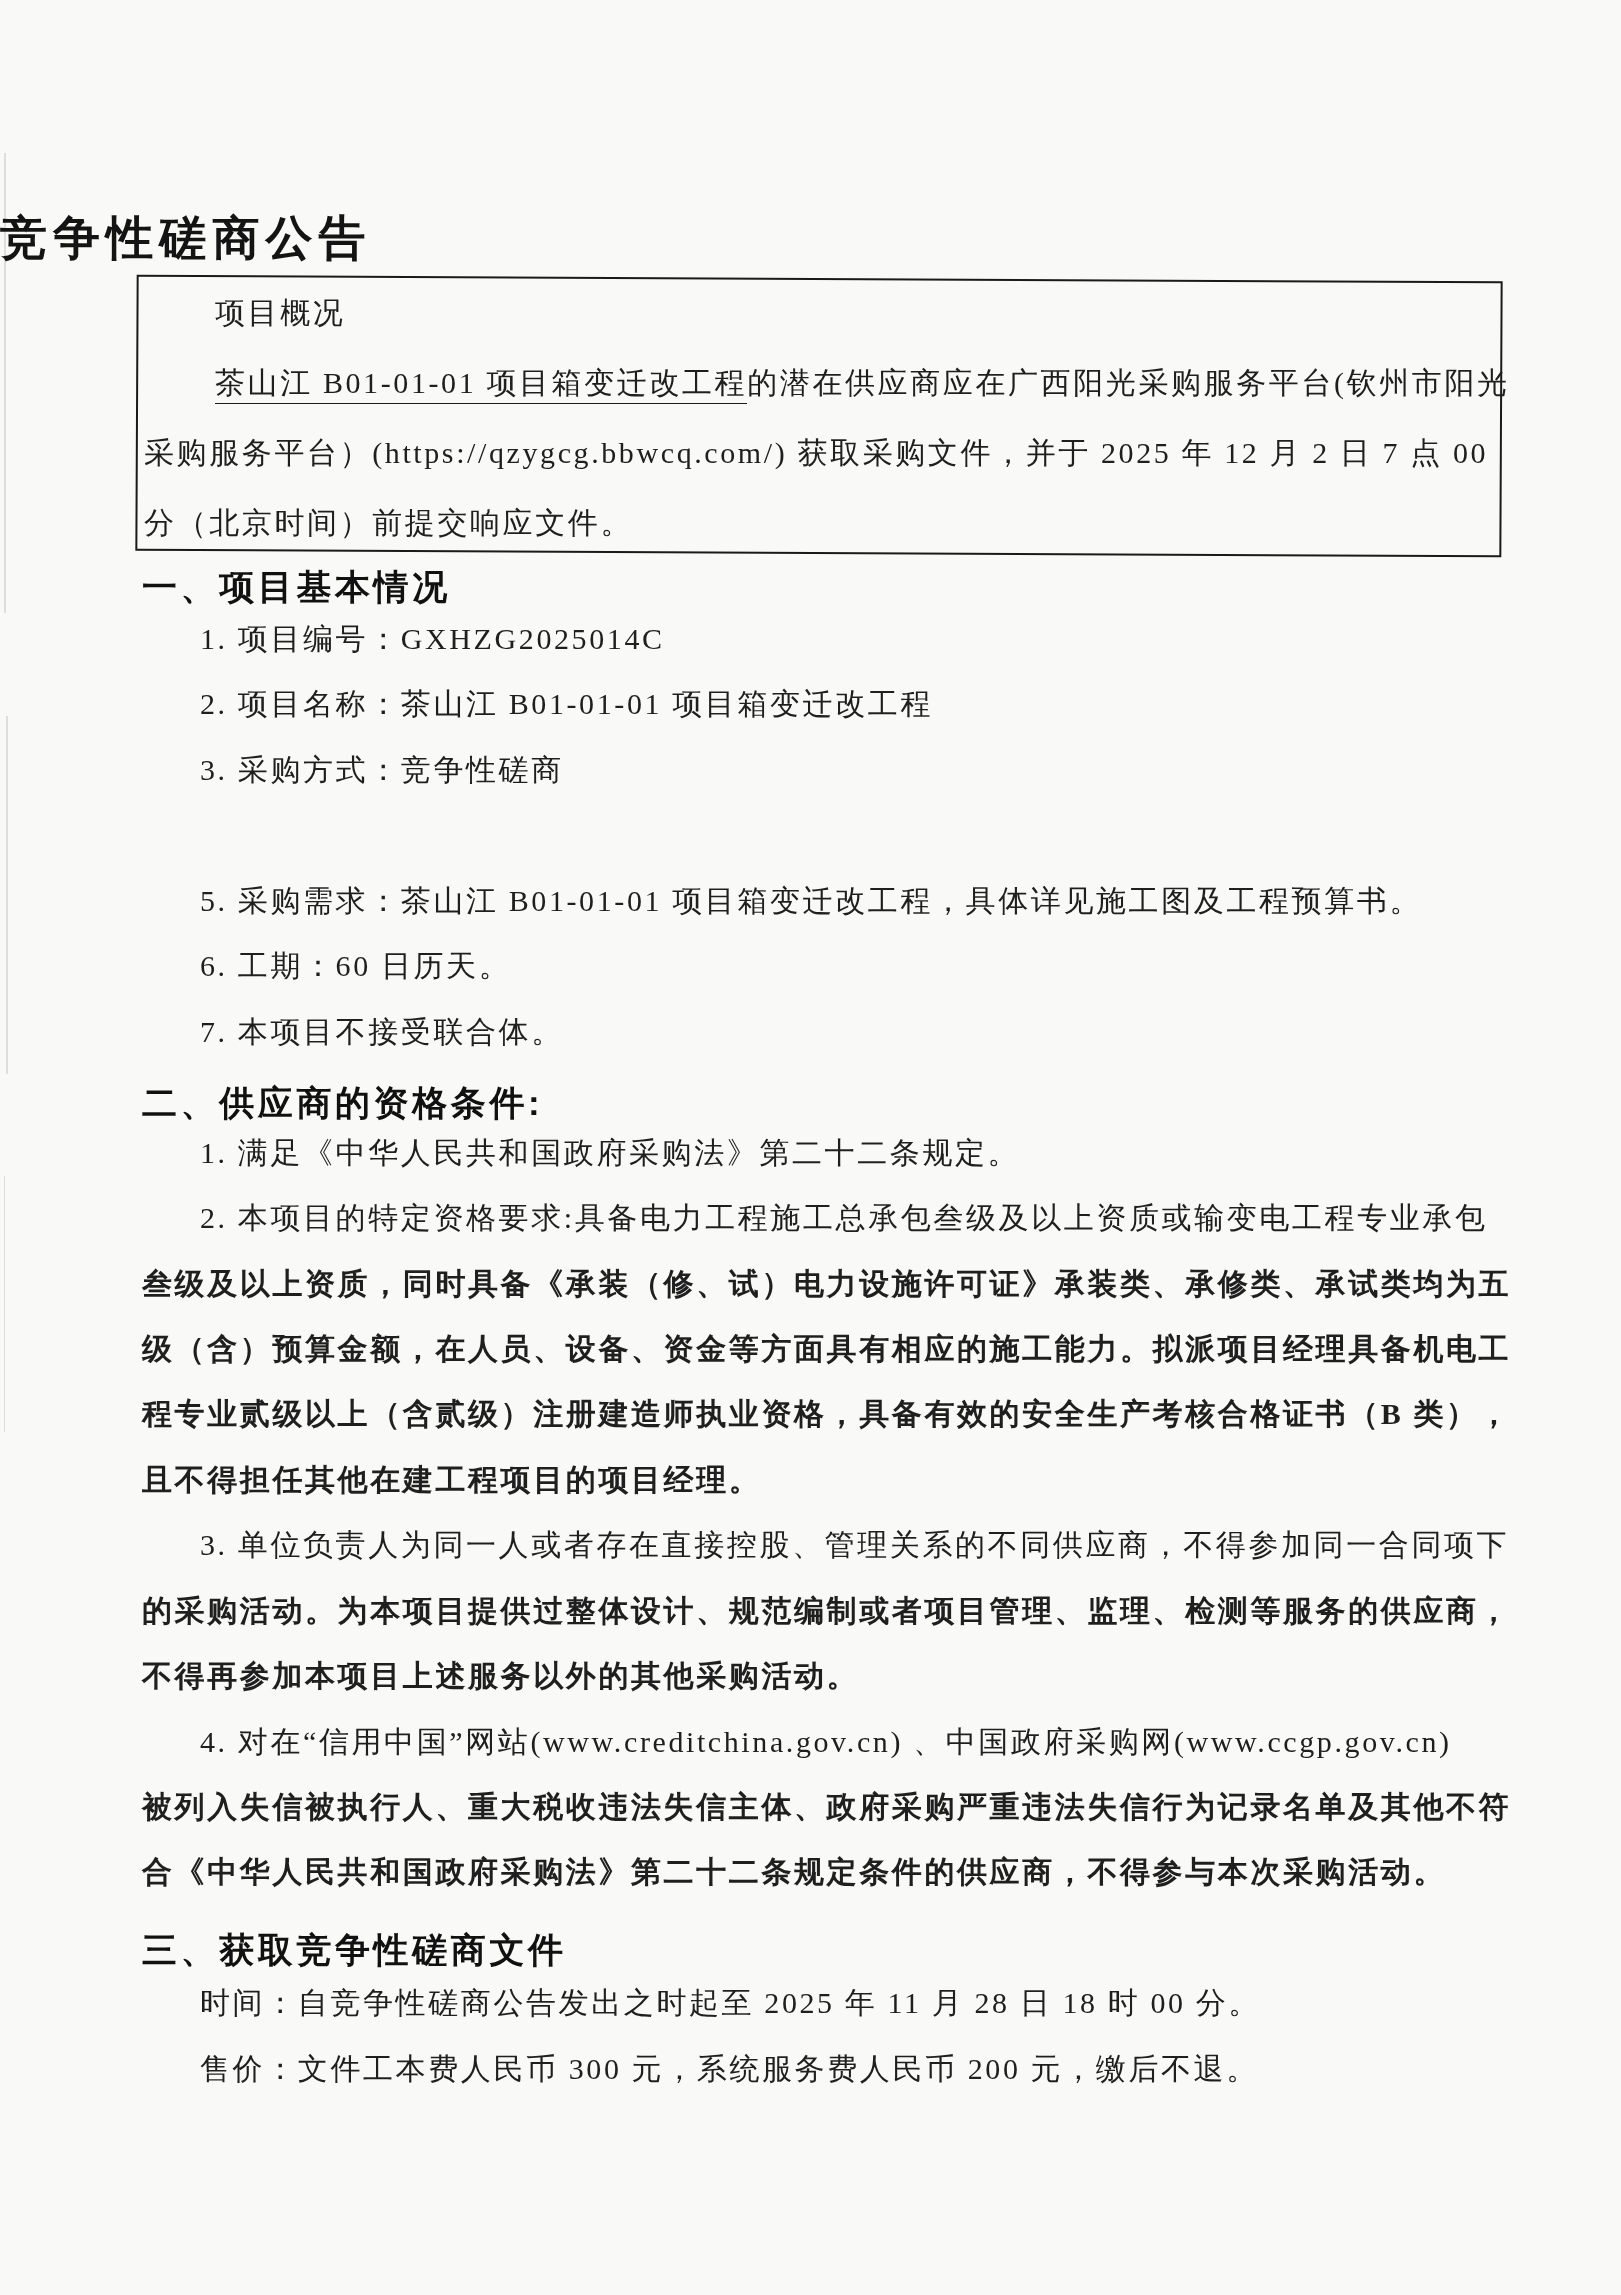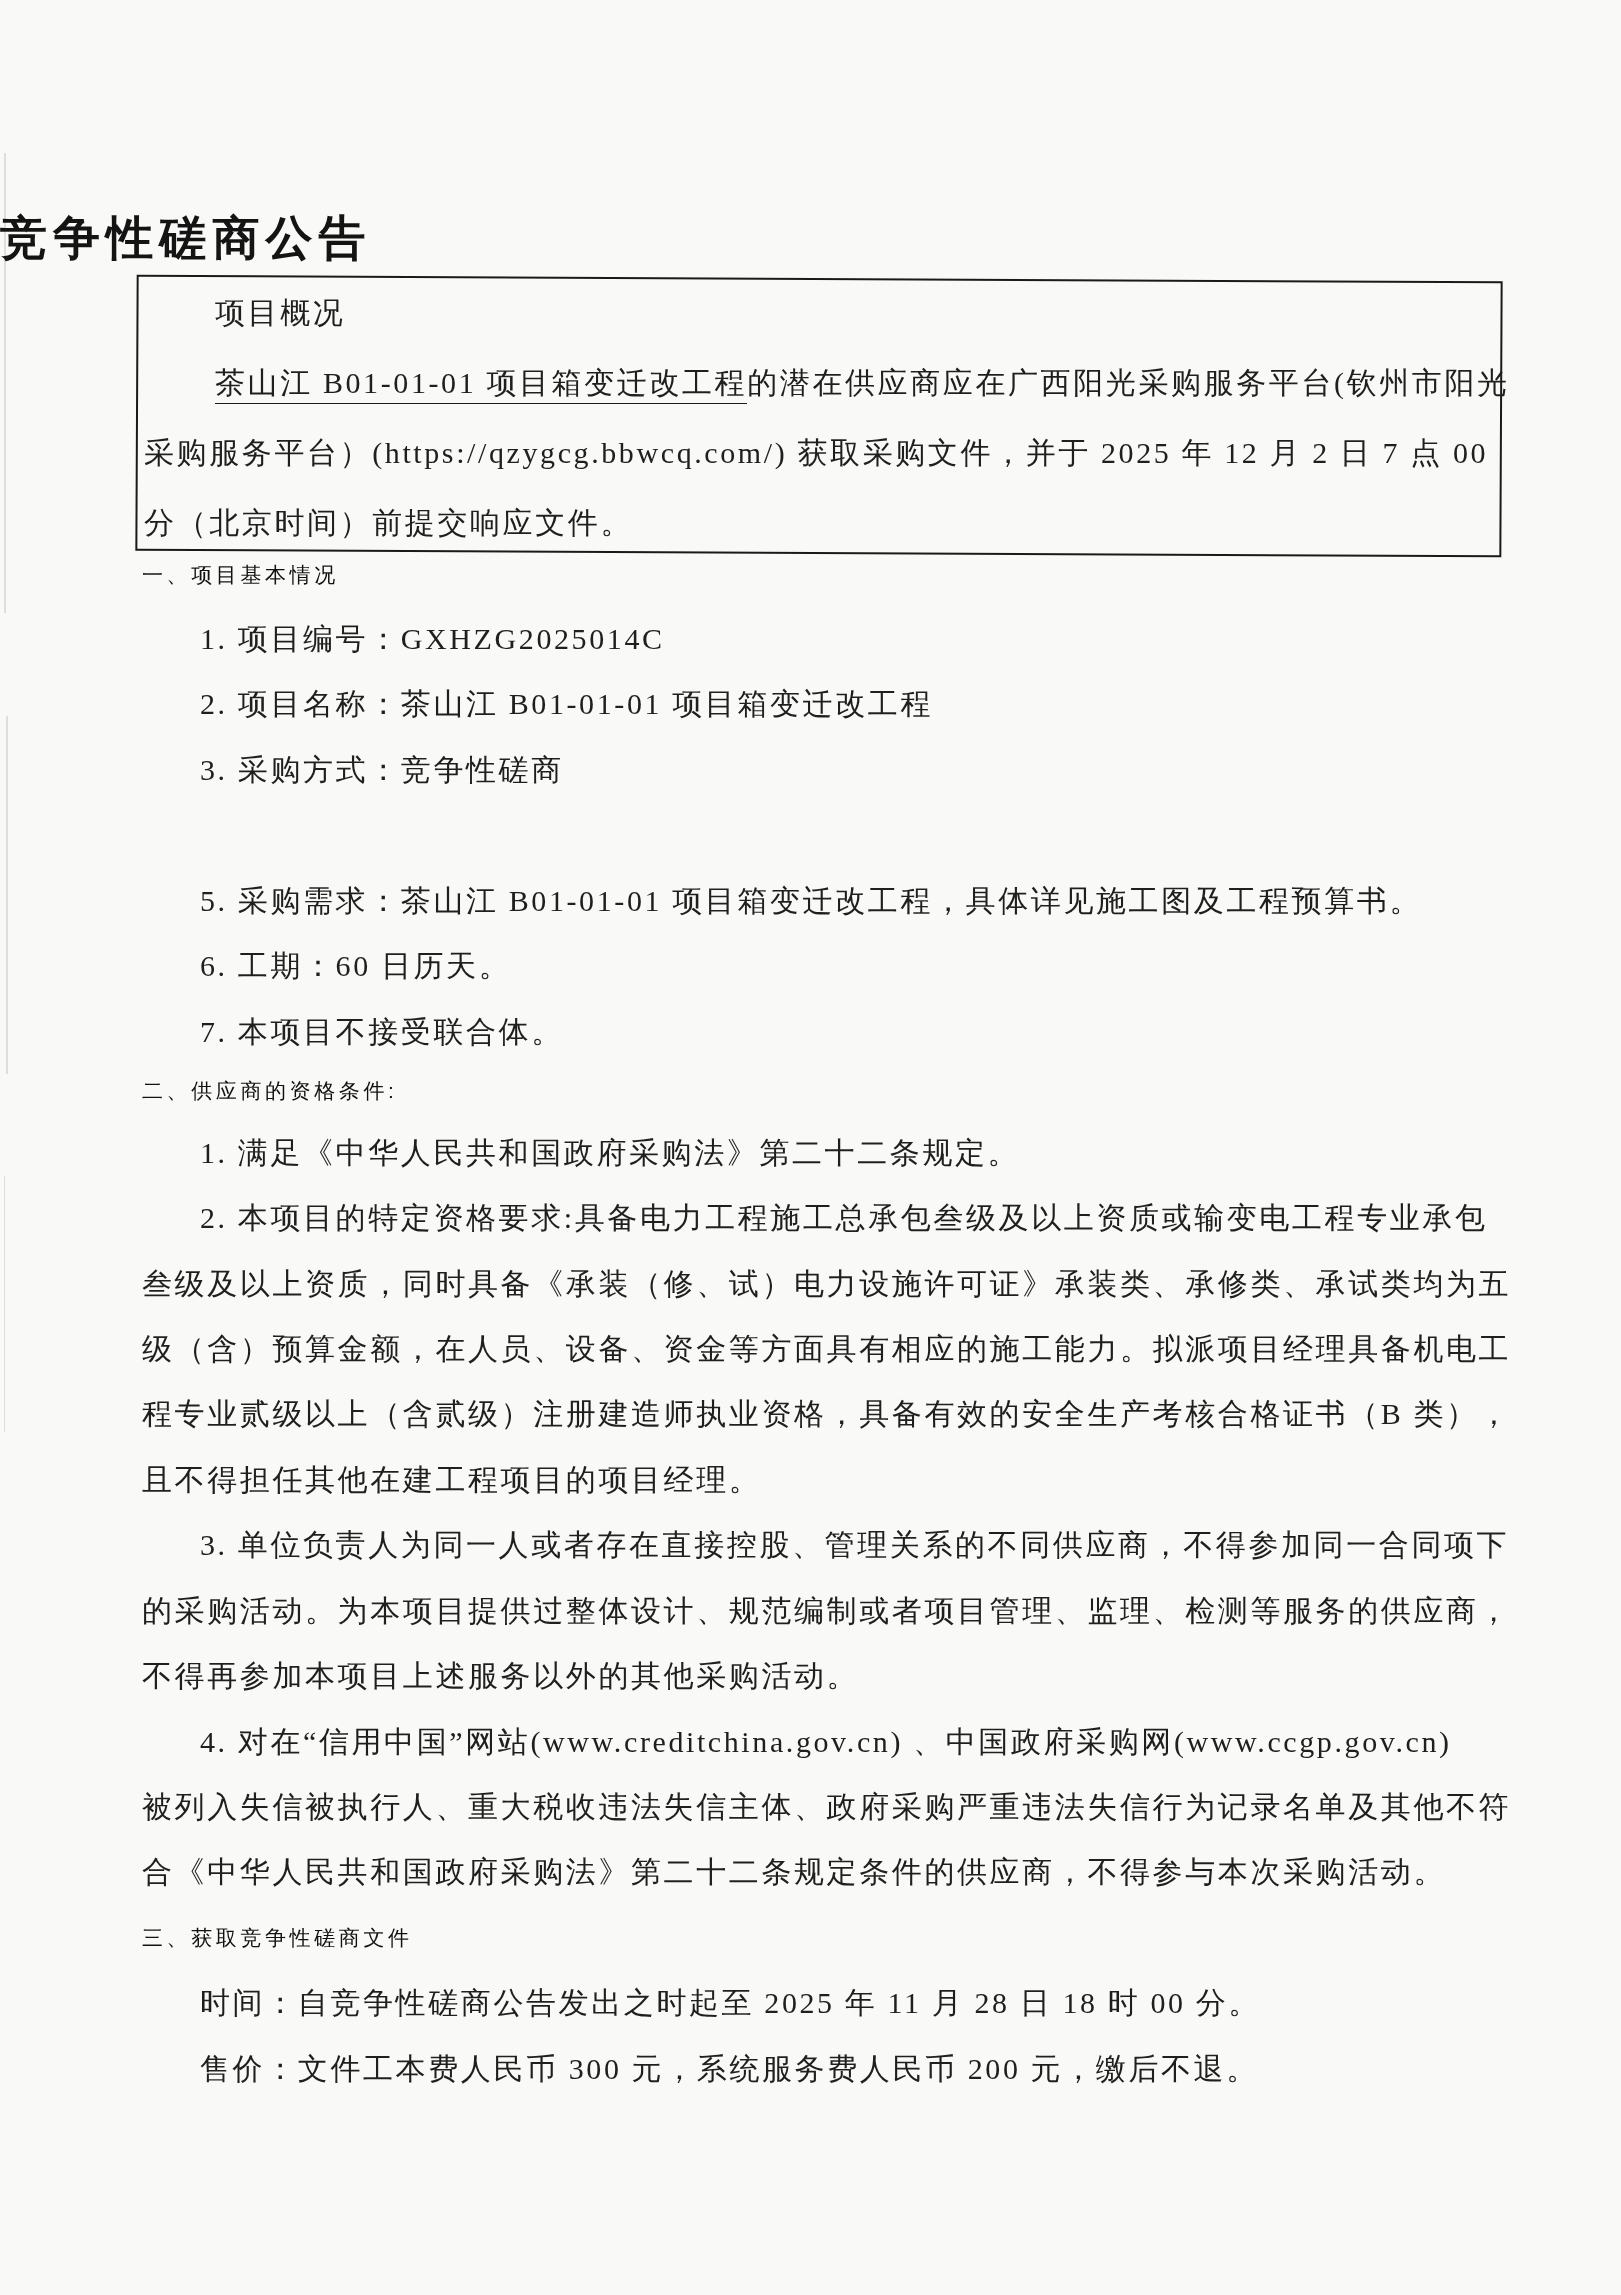--- a/index.html
+++ b/index.html
@@ -41,31 +41,32 @@
   .t {
     position:absolute;
     white-space:nowrap;
     font-size:30px;
     letter-spacing:2.6px;
     line-height:34px;
     height:34px;
     color:#1f1f1f;
   }
   .lead  { left:200px; }   
-  .flush { left:142px; }   
+  .flush { left:142px;font-weight:bold; }   
   .boxlead  { left:215px; }
   .boxflush { left:144px; }
 
   .hd {
     font-family:"Liberation Sans","DejaVu Sans",sans-serif;
-    font-weight:400;
-    font-size:21px;
+    font-weight:700;
+    font-size:35px;
     letter-spacing:3.6px;
     line-height:36px; height:36px;
     color:#111;
+    margin-top:12px;
   }
   .uline {
     border-bottom:1.5px solid #1b1b1b;
     padding-bottom:3.6px;
   }
 </style>
 </head>
 <body>
 
 <div class="page">

